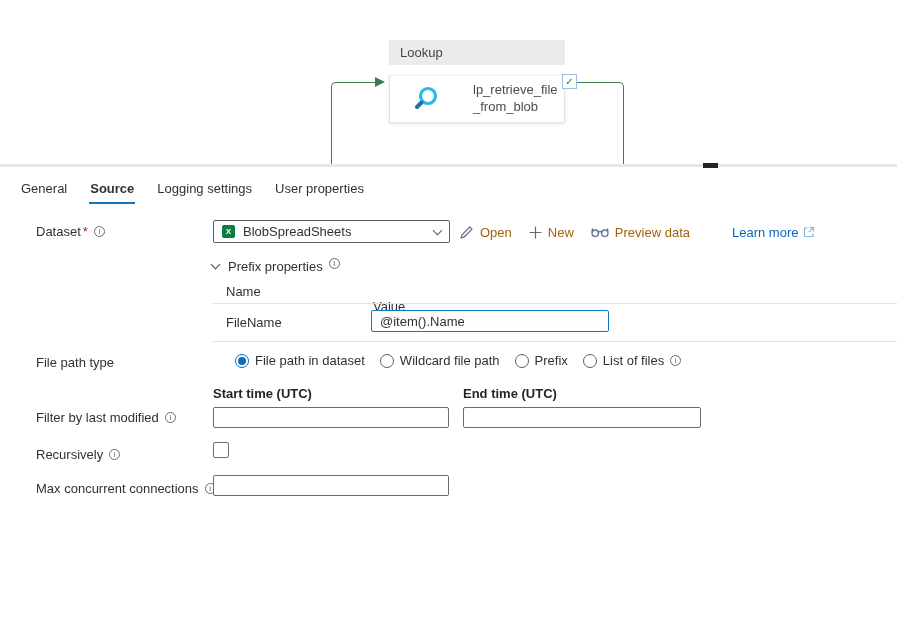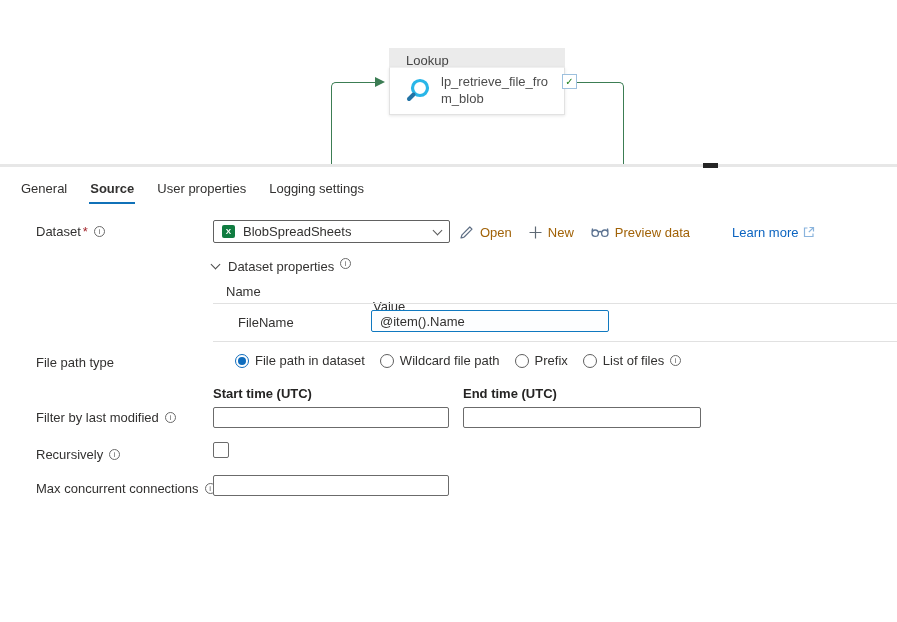--- a/index.html
+++ b/index.html
@@ -8,25 +8,25 @@
     position:relative; width:897px; height:622px; background:#fff; overflow:hidden;
     font-family:"Liberation Sans","DejaVu Sans",sans-serif; font-size:13px; color:#323130;
   }
   
   .conn-left { position:absolute; left:331px; top:82px; width:48px; height:83px;
     border-left:1.5px solid #3c7d54; border-top:1.5px solid #3c7d54; border-top-left-radius:5px; }
   .conn-right { position:absolute; left:577px; top:82px; width:47px; height:83px;
     border-right:1.5px solid #3c7d54; border-top:1.5px solid #3c7d54; border-top-right-radius:5px; }
   .arrowhead { position:absolute; left:375px; top:77px; width:0; height:0;
     border-left:10px solid #3c7d54; border-top:5.5px solid transparent; border-bottom:5.5px solid transparent; }
-  .node-header { position:absolute; left:389px; top:48px; width:176px; height:25px;
-    background:#ebebeb; line-height:25px; padding-left:17px; color:#454545; }
-  .node-body { position:absolute; left:389px; top:67px; width:176px; height:48px;
+  .node-header { position:absolute; left:389px; top:40px; width:176px; height:25px;
+    background:#ebebeb; line-height:25px; padding-left:11px; color:#454545; }
+  .node-body { position:absolute; left:389px; top:75px; width:176px; height:48px;
     background:#fff; border:1px solid #e2e2e2; border-top:1px solid #f0f0f0;
-    box-shadow:0 1px 3px rgba(0,0,0,.10); display:flex; align-items:center; padding-left:14px; }
+    box-shadow:0 1px 3px rgba(0,0,0,.10); display:flex; align-items:center; padding-left:22px;gap:24px; }
   .node-name { width:116px; margin-left:9px; color:#4c4c4c; line-height:1.3; word-break:break-all; }
   .node-badge { position:absolute; left:562px; top:74px; width:15px; height:15px; background:#fff;
     border:1px solid #9dc0de; display:flex; align-items:center; justify-content:center;
     font-size:10px; font-weight:bold; color:#1a7f1a; }
   
   .splitter { position:absolute; left:0; top:164px; width:897px; height:3px; background:#e7e7e7; }
   .splitter-grip { position:absolute; left:703px; top:163px; width:15px; height:5px; background:#252525; }
   
   .tabs { position:absolute; left:20px; top:179px; display:flex; gap:21px; }
   .tab { padding:2px 1px 6px 1px; color:#323130; cursor:pointer; border-bottom:2px solid transparent; }
@@ -91,22 +91,22 @@
   <div class="node-badge">
     <span>✓</span>
   </div>
 
   <div class="splitter"></div>
   <div class="splitter-grip"></div>
 
   <div class="tabs">
     <div class="tab">General</div>
     <div class="tab active">Source</div>
+    <div class="tab">Logging settings</div>
     <div class="tab">User properties</div>
-    <div class="tab">Logging settings</div>
   </div>
 
   <div class="lbl" style="top:224px;">
     <span>Dataset</span><span class="req">*</span><i class="info">i</i>
   </div>
 
   <div class="dropdown">
     <span class="excel-ic">X</span>
     <span class="dd-text">BlobSpreadSheets</span>
     <span class="chev"></span>
@@ -146,29 +146,29 @@
         <svg width="12" height="12" viewBox="0 0 12 12">
           <path d="M4.5 2 H1.5 V10.5 H10 V7.5" fill="none" stroke="#8ab4dd" stroke-width="1.2"></path>
           <path d="M6.5 1.5 H10.5 V5.5 M10.5 1.5 L5.8 6.2" fill="none" stroke="#8ab4dd" stroke-width="1.2"></path>
         </svg>
       </span>
     </span>
   </div>
 
   <div class="section-head">
     <span class="chev-open"></span>
-    <span>Dataset properties</span>
+    <span>Prefix properties</span>
     <i class="info" style="vertical-align:6px; margin-bottom:6px;">i</i>
   </div>
 
   <div class="th" style="left:226px; top:284px;">Name</div>
   <div class="th" style="left:373px; top:299px;">Value</div>
   <div class="hr" style="left:213px; top:303px; width:684px;"></div>
 
-  <div class="th" style="left:238px; top:315px;">FileName</div>
+  <div class="th" style="left:226px; top:315px;">FileName</div>
   <input class="expr-input" type="text" value="@item().Name" style="">
   <div class="hr" style="left:213px; top:341px; width:684px;"></div>
 
   <div class="lbl" style="top:355px;">File path type</div>
   <div class="radios">
     <span class="radio-opt">
       <span class="radio sel"></span>
       <span>File path in dataset</span>
     </span>
     <span class="radio-opt">

